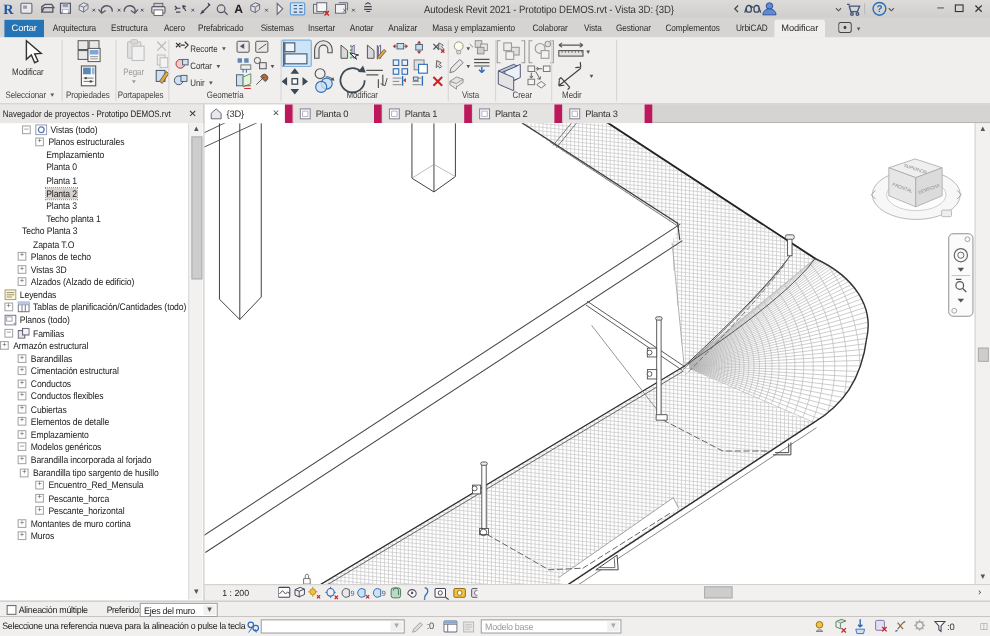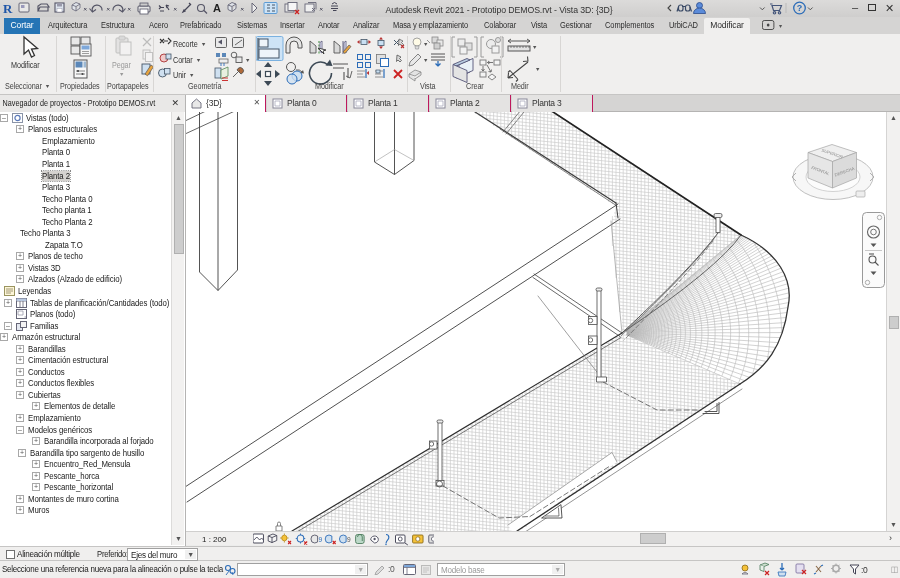--- a/index.html
+++ b/index.html
@@ -18,21 +18,21 @@
 #ribbon .lbl{position:absolute;top:47px;font-size:8.5px;color:#444;letter-spacing:-0.1px;white-space:nowrap;transform:scaleX(0.85);transform-origin:0 50%}
 #ribbon .div{position:absolute;top:2px;height:56px;width:1px;background:#d8d6d4}
 #ribbon .txt{position:absolute;font-size:8.5px;color:#333;letter-spacing:-0.1px;white-space:nowrap;transform:scaleX(0.85);transform-origin:0 50%}
 #ribbon .gtxt{position:absolute;font-size:8.5px;color:#9a9a9a;letter-spacing:-0.1px;transform:scaleX(0.85);transform-origin:0 50%}
 .dar{display:inline-block;width:0;height:0;border-left:2.5px solid transparent;border-right:2.5px solid transparent;border-top:3.5px solid #555;vertical-align:middle}
 
 #pbhead{position:absolute;left:0;top:95px;width:186px;height:17px;background:#e9e8e7;border-right:1px solid #b5b4b3;font-size:8.5px;color:#222;line-height:17px;white-space:nowrap}
 #pbhead .tt{display:inline-block;transform:scaleX(0.85);transform-origin:0 50%;padding-left:3px}
 #pbhead .x{position:absolute;right:6px;top:0;font-size:9px;color:#333}
 #vtabs{position:absolute;left:186px;top:95px;width:714px;height:17px;background:#d5d4d3;border-bottom:1px solid #b5b4b3}
-.vt{position:absolute;top:0;height:17px;background:#e4e3e2;border-right:1px solid #be185d;font-size:8.5px;color:#333;line-height:16px;padding-left:20px;letter-spacing:-0.2px}
+.vt{position:absolute;top:0;height:17px;background:#e4e3e2;border-right:7px solid #be185d;font-size:8.5px;color:#333;line-height:16px;padding-left:20px;letter-spacing:-0.2px}
 .vt.on{background:#fff;border-bottom:0}
 .vt svg{position:absolute;left:5px;top:3px}
 
 #browser{position:absolute;left:0;top:112px;width:186px;height:434px;background:#fff;border-right:1px solid #b5b4b3}
 .r{height:11.56px;display:flex;align-items:center;font-size:8.7px;letter-spacing:-0.1px;white-space:nowrap;color:#1a1a1a}
 .r>span:last-child{transform:scaleX(0.9);transform-origin:0 50%}
 .eb{width:8px;height:8px;border:1px solid #a8a8a8;background:#fff;color:#555;font-size:7px;line-height:6.5px;text-align:center;margin-right:4px;flex:none}
 .ti{margin-right:3px;flex:none;height:10px}
 .sel{background:#d5d2cf;outline:1px dotted #888}
 #tscroll{position:absolute;right:1px;top:0;width:13px;height:433px;background:#f2f1f0;border-left:1px solid #dcdbda}
@@ -417,60 +417,54 @@
     <div class="vt" style="left:244px;width:81px">Planta 2<svg width="11" height="11">
           <rect x="1" y="1" width="9" height="9" fill="#fff" stroke="#889"></rect>
           <path d="M3,3 h5 v5 h-5 z" fill="none" stroke="#aab" stroke-width="0.8"></path>
         </svg></div>
     <div class="vt" style="left:326px;width:81px">Planta 3<svg width="11" height="11">
           <rect x="1" y="1" width="9" height="9" fill="#fff" stroke="#889"></rect>
           <path d="M3,3 h5 v5 h-5 z" fill="none" stroke="#aab" stroke-width="0.8"></path>
         </svg></div>
   </div>
   <div id="browser">
-<div class="r" style="padding-left:0">
+<div class="r" style="padding-left:20px">
         <span class="eb">–</span>
         <span class="ti"><svg width="11" height="10">
             <rect x="0.5" y="0.5" width="10" height="9" fill="#fff" stroke="#8a94a8"></rect>
             <circle cx="5.5" cy="5" r="2.6" fill="none" stroke="#5b79b8" stroke-width="1.2"></circle>
           </svg></span>
         <span>Vistas (todo)</span>
       </div>
-<div class="r" style="padding-left:16px">
+<div class="r" style="padding-left:32px">
         <span class="eb">+</span>
         <span>Planos estructurales</span>
       </div>
 <div class="r" style="padding-left:42px">
         <span>Emplazamiento</span>
       </div>
 <div class="r" style="padding-left:42px">
         <span>Planta 0</span>
       </div>
 <div class="r" style="padding-left:42px">
         <span>Planta 1</span>
       </div>
 <div class="r" style="padding-left:42px">
         <span class="sel">Planta 2</span>
       </div>
 <div class="r" style="padding-left:42px">
         <span>Planta 3</span>
       </div>
 <div class="r" style="padding-left:42px">
-        <span>Techo Planta 0</span>
-      </div>
-<div class="r" style="padding-left:42px">
         <span>Techo planta 1</span>
-      </div>
-<div class="r" style="padding-left:42px">
-        <span>Techo Planta 2</span>
       </div>
 <div class="r" style="padding-left:20px">
         <span>Techo Planta 3</span>
       </div>
-<div class="r" style="padding-left:45px">
+<div class="r" style="padding-left:30px">
         <span>Zapata T.O</span>
       </div>
 <div class="r" style="padding-left:16px">
         <span class="eb">+</span>
         <span>Planos de techo</span>
       </div>
 <div class="r" style="padding-left:16px">
         <span class="eb">+</span>
         <span>Vistas 3D</span>
       </div>
@@ -487,21 +481,21 @@
       </div>
 <div class="r" style="padding-left:4px">
         <span class="eb">+</span>
         <span class="ti"><svg width="11" height="10">
             <rect x="0.5" y="0.5" width="10" height="9" fill="#fff" stroke="#667"></rect>
             <path d="M0.5,3 h10 M4,0.5 v9 M7,0.5 v9" stroke="#667" stroke-width="0.8"></path>
             <rect x="0.5" y="0.5" width="10" height="2.5" fill="#b8c8e0"></rect>
           </svg></span>
         <span>Tablas de planificación/Cantidades (todo)</span>
       </div>
-<div class="r" style="padding-left:16px">
+<div class="r" style="padding-left:4px">
         <span class="ti"><svg width="11" height="10">
             <rect x="0.5" y="0.5" width="10" height="9" fill="#fff" stroke="#667"></rect>
             <path d="M2,2 h5 v4 h-5 z" fill="none" stroke="#99a" stroke-width="0.8"></path>
             <path d="M8.5,8 h1.5" stroke="#99a"></path>
           </svg></span>
         <span>Planos (todo)</span>
       </div>
 <div class="r" style="padding-left:4px">
         <span class="eb">–</span>
         <span class="ti"><svg width="11" height="10">
@@ -527,33 +521,33 @@
         <span>Conductos</span>
       </div>
 <div class="r" style="padding-left:16px">
         <span class="eb">+</span>
         <span>Conductos flexibles</span>
       </div>
 <div class="r" style="padding-left:16px">
         <span class="eb">+</span>
         <span>Cubiertas</span>
       </div>
-<div class="r" style="padding-left:32px">
+<div class="r" style="padding-left:16px">
         <span class="eb">+</span>
         <span>Elementos de detalle</span>
       </div>
 <div class="r" style="padding-left:16px">
         <span class="eb">+</span>
         <span>Emplazamiento</span>
       </div>
 <div class="r" style="padding-left:16px">
         <span class="eb">–</span>
         <span>Modelos genéricos</span>
       </div>
-<div class="r" style="padding-left:32px">
+<div class="r" style="padding-left:16px">
         <span class="eb">+</span>
         <span>Barandilla incorporada al forjado</span>
       </div>
 <div class="r" style="padding-left:18px">
         <span class="eb">+</span>
         <span>Barandilla tipo sargento de husillo</span>
       </div>
 <div class="r" style="padding-left:32px">
         <span class="eb">+</span>
         <span>Encuentro_Red_Mensula</span>

